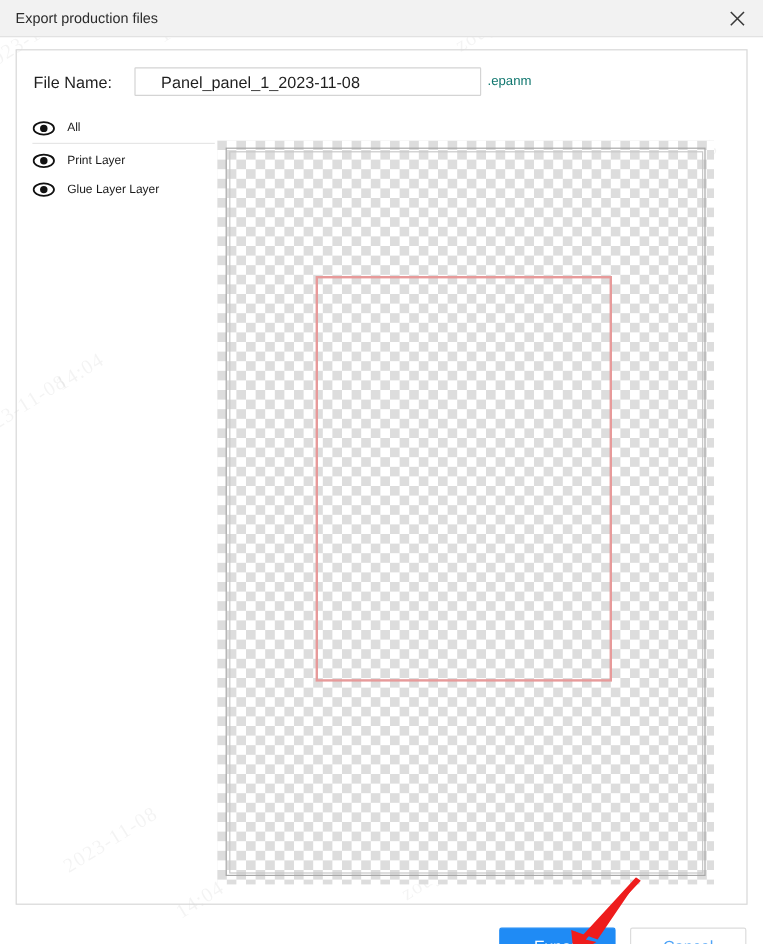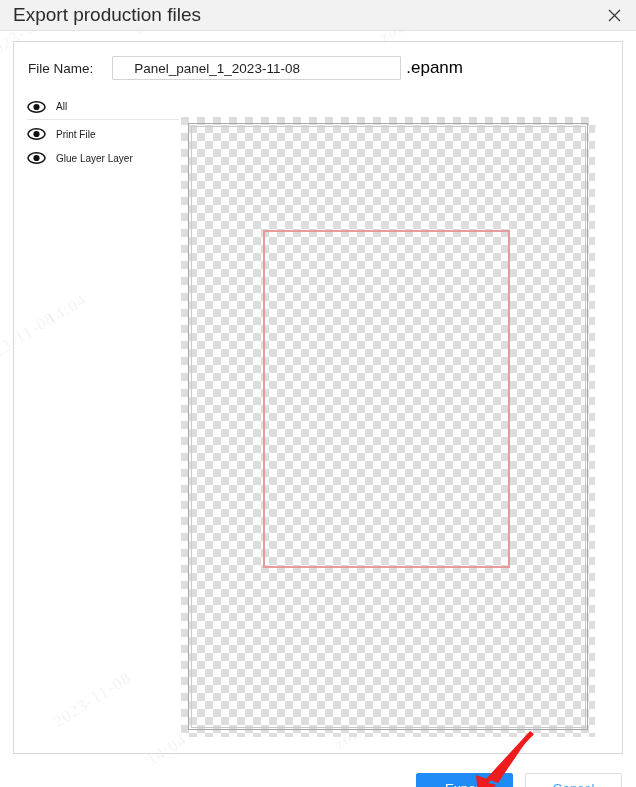--- a/index.html
+++ b/index.html
@@ -42,21 +42,21 @@
     height: 31px;
     background: #f2f2f2;
     border-bottom: 1px solid #e2e2e2;
     display: flex;
     align-items: center;
     justify-content: space-between;
     padding: 0 0 0 13px;
     box-sizing: border-box;
   }
   #titlebar .title {
-    font-size: 19px;
+    font-size: 12px;
     color: #2b2b2b;
   }
   #close-btn {
     width: 44px;
     height: 31px;
     display: flex;
     align-items: center;
     justify-content: center;
     cursor: pointer;
     background: transparent;
@@ -104,22 +104,22 @@
     border: 1px solid #d4d4d4;
     background: #ffffff;
     font-family: "Liberation Sans", sans-serif;
     font-size: 13.5px;
     color: #1f1f1f;
     padding: 0 21px;
     outline: none;
     border-radius: 1px;
   }
   #filename-ext {
-    font-size: 17px;
-    color: #000000;
+    font-size: 11px;
+    color: #0f766e;
     margin-left: 5px;
   }
 
   
   #layer-list {
     position: absolute;
     left: 27px;
     top: 64px;
     width: 152px;
   }
@@ -297,21 +297,21 @@
     </div>
 
 
     <div class="layer-item">
       <span class="eye-icon">
         <svg class="eye-icon" viewBox="0 0 19 14" aria-hidden="true">
           <ellipse cx="9.5" cy="7" rx="8.5" ry="5.2" fill="none" stroke="#111" stroke-width="1.5"></ellipse>
           <circle cx="9.5" cy="7" r="3.1" fill="#111"></circle>
         </svg>
       </span>
-      <span class="layer-label">Print File</span>
+      <span class="layer-label">Print Layer</span>
     </div>
 
 
     <div class="layer-item">
       <span class="eye-icon">
         <svg class="eye-icon" viewBox="0 0 19 14" aria-hidden="true">
           <ellipse cx="9.5" cy="7" rx="8.5" ry="5.2" fill="none" stroke="#111" stroke-width="1.5"></ellipse>
           <circle cx="9.5" cy="7" r="3.1" fill="#111"></circle>
         </svg>
       </span>

